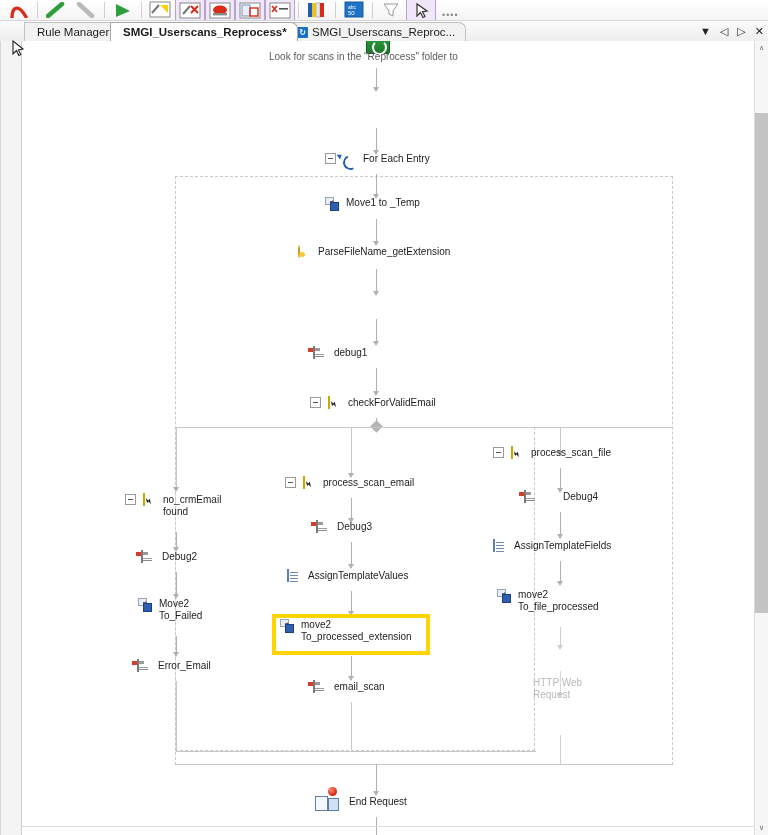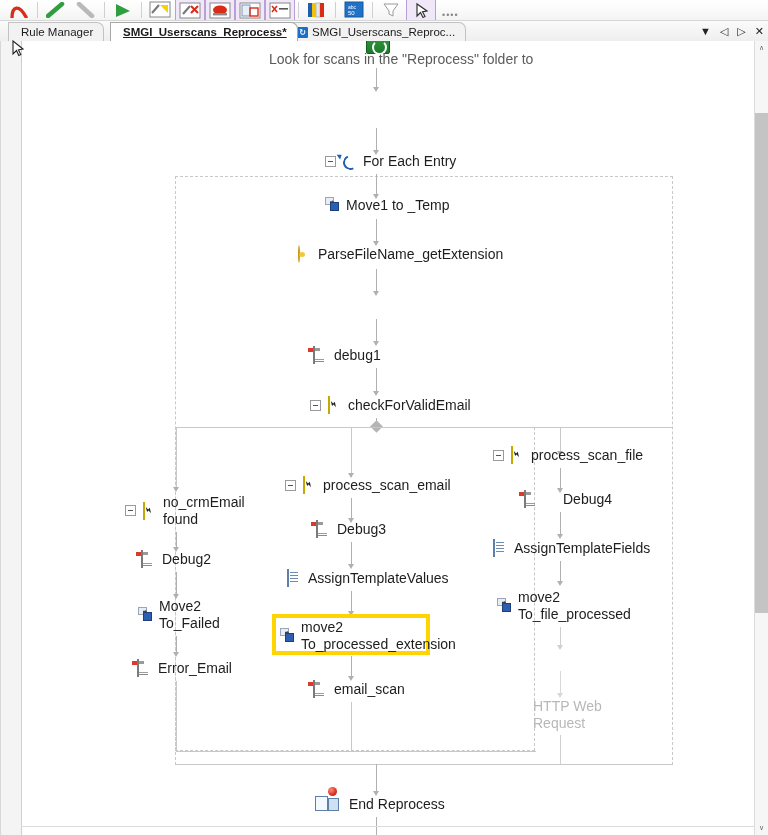--- a/index.html
+++ b/index.html
@@ -36,22 +36,22 @@
     position:absolute;top:1px;height:19px;
     display:flex;align-items:center;gap:4px;
     padding:0 10px 0 12px;box-sizing:border-box;
     font-size:11.5px;color:#1b1b1b;
     background:#f2f2f2;
     border:1px solid #c2c2c2;border-bottom:none;
     border-radius:0 7px 0 0;
     white-space:nowrap;
   }
   .tab.active{background:#ffffff;font-weight:bold;border-color:#a8a8a8;z-index:3;}
-  .tab.t0{left:8px;  z-index:1;}
-  .tab.t1{left:110px;z-index:4;text-decoration:underline;}
+  .tab.t0{left:24px;  z-index:1;}
+  .tab.t1{left:110px;z-index:4;}
   .tab.t2{left:284px;z-index:2;}
   .tabicon{
     width:11px;height:11px;background:#1b6fc4;color:#fff;font-size:8px;font-weight:bold;
     display:flex;align-items:center;justify-content:center;border-radius:1px;flex:none;
   }
   .tabctl{
     position:absolute;right:4px;top:2px;height:16px;display:flex;align-items:center;gap:9px;
     font-size:11px;color:#222;
   }
   .tabctl span{cursor:default;line-height:1;}
@@ -83,22 +83,22 @@
     position:absolute;width:0;height:0;
     border-left:3.5px solid transparent;border-right:3.5px solid transparent;
     border-top:5px solid #b0b0b0;
   }
   .diamond{
     position:absolute;width:9px;height:9px;background:#b5b5b5;transform:rotate(45deg);
   }
 
   
   .node{
-    position:absolute;display:flex;align-items:center;gap:5px;
-    font-size:14px;color:#1d1d1d;white-space:nowrap;line-height:1.15;
+    position:absolute;display:flex;align-items:flex-start;gap:5px;
+    font-size:10px;color:#1d1d1d;white-space:nowrap;line-height:1.15;
   }
   .node .lbl{display:block;}
   .node.two .lbl{line-height:1.18;}
   .node.dim{color:#b8b8b8;}
   .node.cap{color:#5b5b5b;}
   .expander{
     width:9px;height:9px;border:1px solid #9a9a9a;background:#fff;flex:none;
     display:flex;align-items:center;justify-content:center;font-size:8px;color:#444;
     line-height:1;margin-right:1px;
   }
@@ -500,36 +500,36 @@
         <span class="lbl">move2</span>
         <span class="lbl">To_file_processed</span>
       </span>
     </div>
     <div class="vline" style="left:560px;top:586px;height:20px;background:#cfcfcf;"></div>
     <div class="arrow" style="left:557px;top:604px;border-top-color:#cfcfcf;"></div>
 
     <div class="vline" style="left:560px;top:630px;height:24px;background:#d8d8d8;"></div>
     <div class="arrow" style="left:557px;top:652px;border-top-color:#d8d8d8;"></div>
 
-    <div class="node two dim" style="left:512px;top:657px;">
+    <div class="node two dim" style="left:512px;top:636px;">
       <span class="ico"><span class="ic-sphere dim"></span></span>
       <span>
         <span class="lbl">HTTP Web</span>
         <span class="lbl">Request</span>
       </span>
     </div>
     <div class="vline" style="left:560px;top:694px;height:30px;background:#d0d0d0;"></div>
 
     <div class="hline" style="left:176px;top:710px;width:360px;background:#c8c8c8;"></div>
     <div class="hline" style="left:176px;top:723px;width:497px;background:#c8c8c8;"></div>
     <div class="vline" style="left:376px;top:723px;height:29px;"></div>
     <div class="arrow" style="left:373px;top:750px;"></div>
 
     <div class="node" style="left:328px;top:755px;">
       <span class="ico">
         <span class="ic-end"><span class="pg"></span><span class="pg2"></span><span class="dot"></span></span>
       </span>
-      <span class="lbl">End Reprocess</span>
+      <span class="lbl">End Request</span>
     </div>
     <div class="vline" style="left:376px;top:776px;height:18px;"></div>
     <div class="hline" style="left:21px;top:785px;width:734px;background:#dcdcdc;"></div>
   </div>
 </div>
 
 </body></html>

